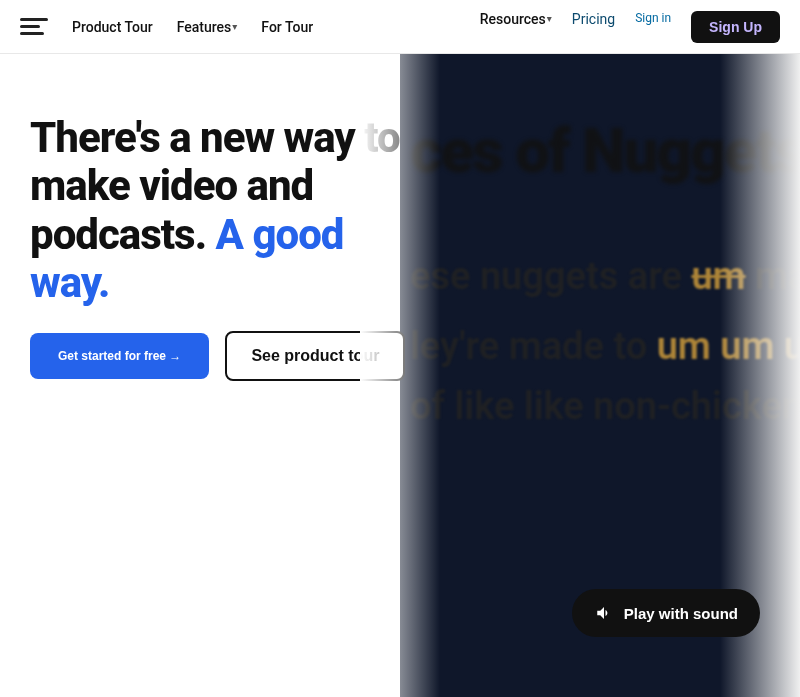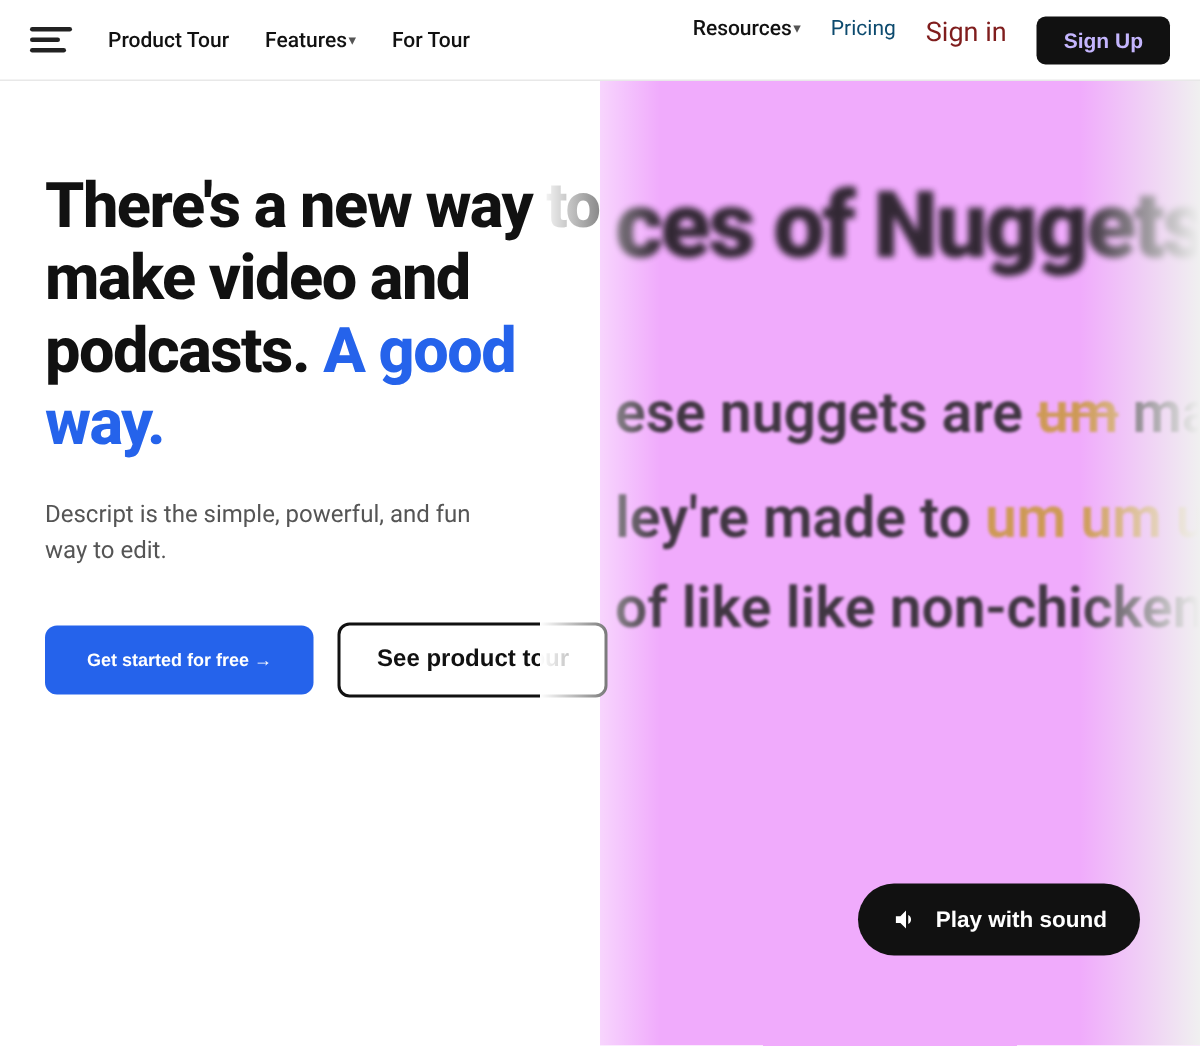--- a/index.html
+++ b/index.html
@@ -85,22 +85,22 @@
       align-items: flex-start;
       gap: 20px;
     }
 
     .nav-right .nav-link {
       font-weight: 400;
       color: #0c4a6e;
     }
 
     .sign-in-link {
-      font-size: 18px;
-      color: #7f1d1d;
+      font-size: 12px;
+      color: #0369a1;
       cursor: pointer;
     }
 
     .sign-up-btn {
       background: #111;
       color: #c4b5fd;
       border: none;
       padding: 8px 18px;
       border-radius: 6px;
       font-size: 14px;
@@ -183,21 +183,21 @@
       position: relative;
       overflow: hidden;
     }
 
     .video-preview {
       position: absolute;
       top: 0;
       left: 0;
       right: 0;
       bottom: 0;
-      background: #f0abfc;
+      background: #0f172a;
       overflow: hidden;
     }
 
     
     .preview-text-top {
       position: absolute;
       top: 60px;
       left: 10px;
       font-size: 62px;
       font-weight: 900;
@@ -337,21 +337,20 @@
     <button class="sign-up-btn">Sign Up</button>
   </div>
 </nav>
 
 <div class="main-content">
 
   <div class="left-col">
     <h1 class="hero-headline">
       There's a new way to make video and podcasts.<span class="blue-text"> A good way.</span>
     </h1>
-    <p class="hero-subtext">Descript is the simple, powerful, and fun way to edit.</p>
     <div class="cta-buttons">
       <button class="cta-primary">Get started for free →</button>
       <button class="cta-secondary">See product tour</button>
     </div>
   </div>
 
   <div class="left-gradient"></div>
 
   <div class="right-col">
     <div class="video-preview">

